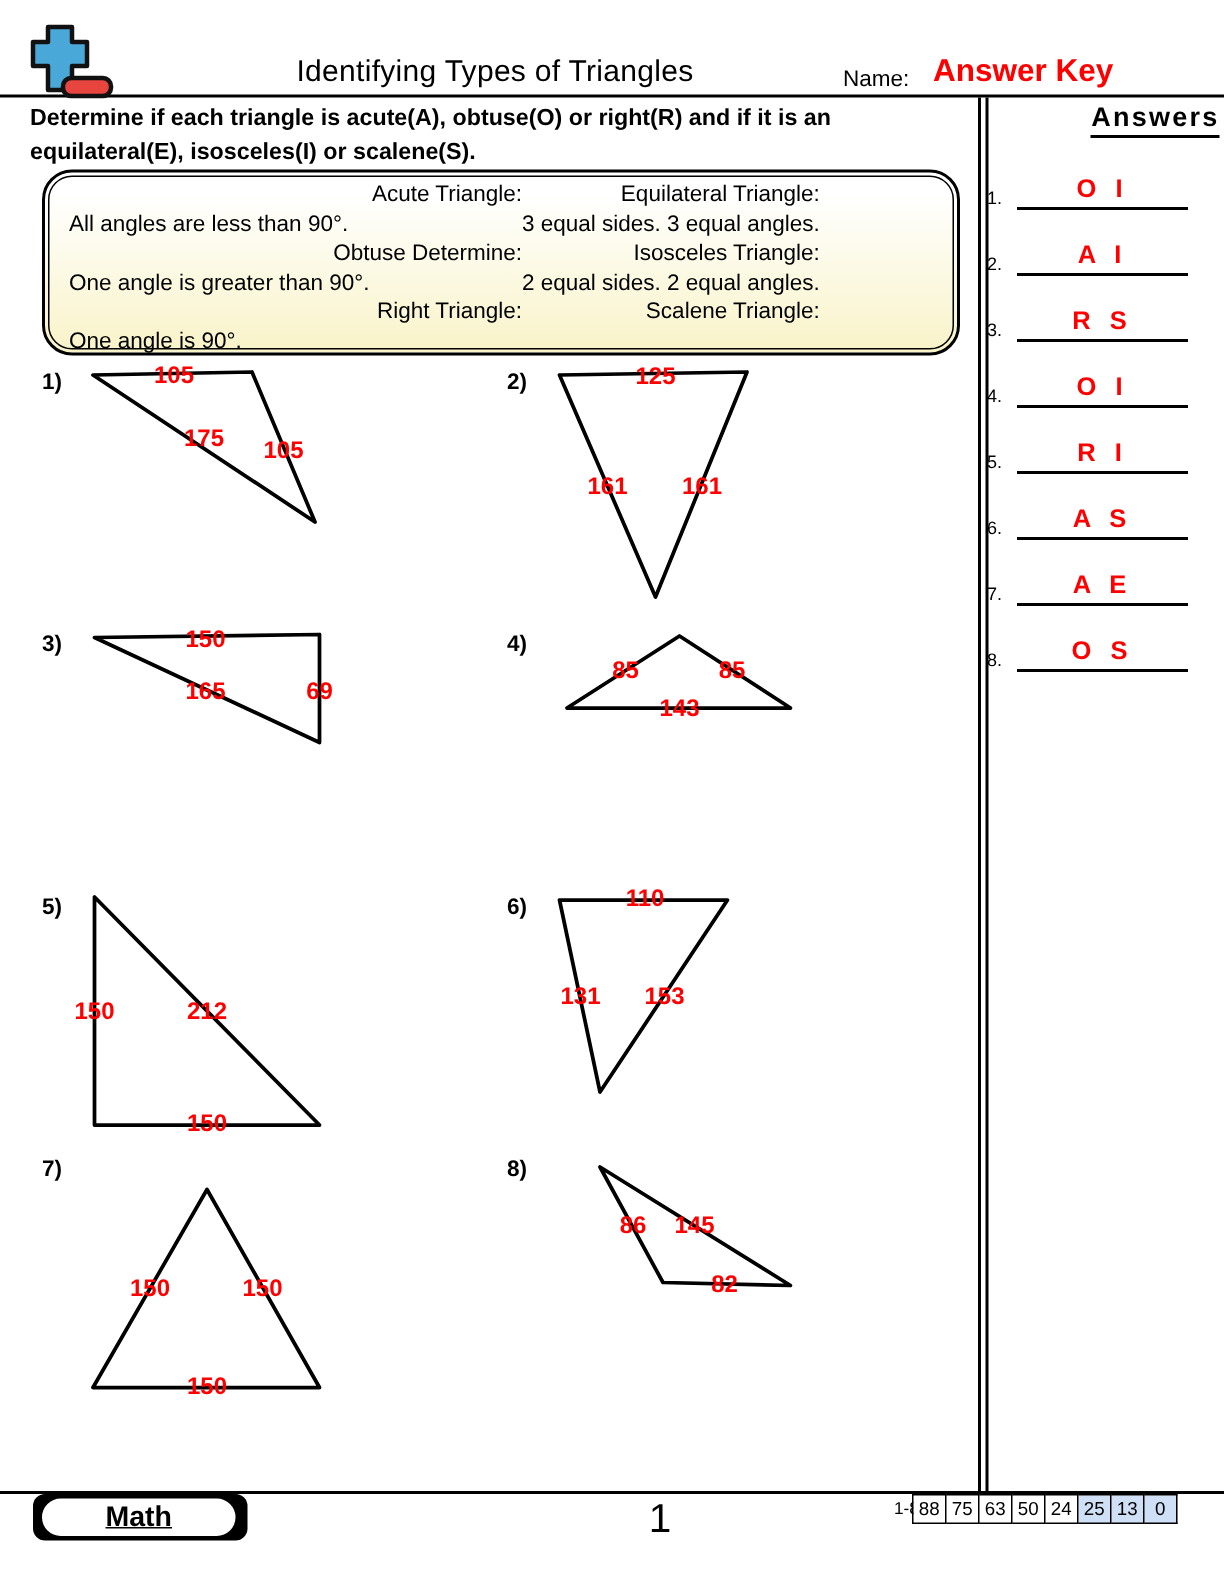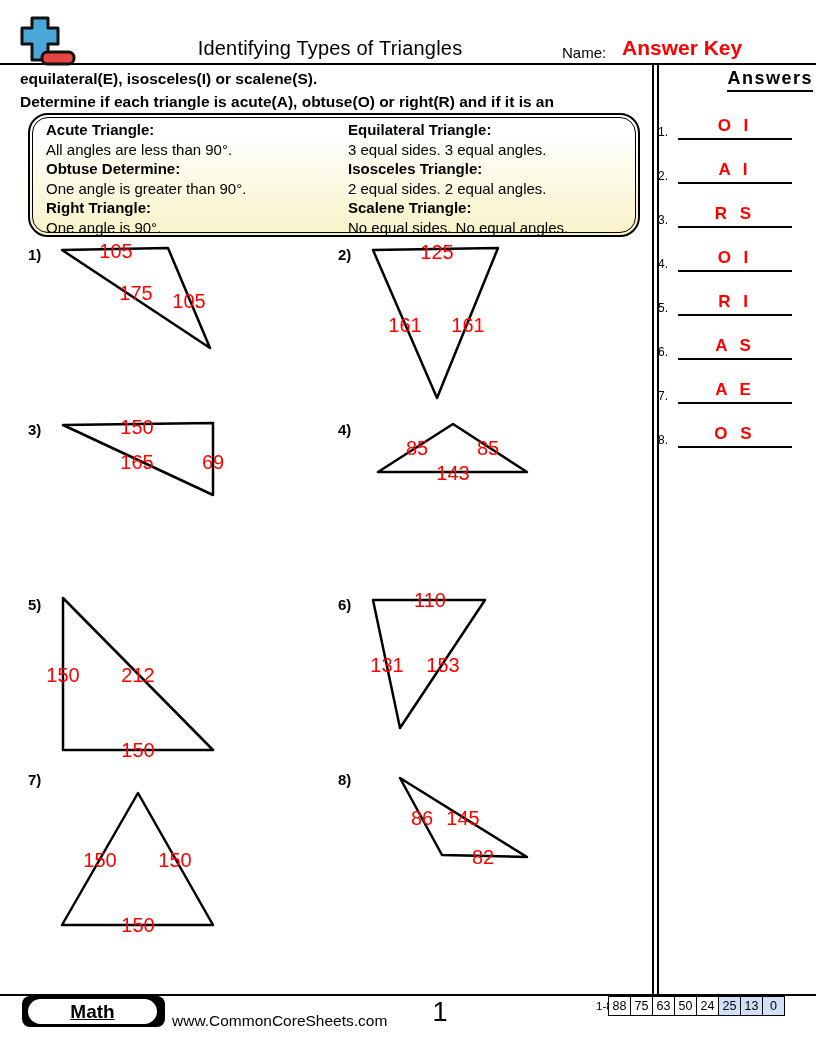--- a/index.html
+++ b/index.html
@@ -23,27 +23,27 @@
 
   
   .defbox{position:absolute;left:28px;top:113px;width:612px;height:124px;
           border:2px solid #000;border-radius:20px;box-sizing:border-box;
           background:linear-gradient(180deg,#ffffff 12%,#f9f3c8 100%);
           display:flex;padding:5px 0 0 16px;}
   .defbox::after{content:"";position:absolute;inset:2px;border:1.5px solid #000;
                  border-radius:16px;pointer-events:none;}
   .defcol{width:302px;font-size:15px;line-height:19.5px;}
   .defcol.right{width:auto;}
-  .defterm{font-weight:700;}
+  .defterm{font-weight:400;text-align:right;}
 
   
   .pnum{position:absolute;font-size:15px;font-weight:700;}
   .tri{position:absolute;}
   .tri polygon{fill:none;stroke:#000;stroke-width:2.5;stroke-linejoin:round;}
-  .angle{position:absolute;color:#ff0000;font-size:20px;font-weight:400;
+  .angle{position:absolute;color:#ff0000;font-size:16px;font-weight:700;
          transform:translate(-50%,-50%);white-space:nowrap;}
 
   
   .answers-heading{position:absolute;left:653px;top:68px;width:160px;text-align:right;}
   .answers-heading span{display:inline-block;font-size:18px;font-weight:700;letter-spacing:1.5px;
                         border-bottom:2px solid #000;padding-bottom:1px;}
   .ansrow{position:absolute;left:653px;width:163px;height:30px;}
   .ansrow .anum{position:absolute;left:5px;bottom:1px;font-size:12px;}
   .ansrow .aline{position:absolute;left:25px;width:114px;bottom:0;height:0;border-bottom:2px solid #000;}
   .ansrow .aval{position:absolute;left:25px;width:114px;bottom:4px;text-align:center;
@@ -72,40 +72,39 @@
     <path d="M12,2 L28,2 L28,12 L38,12 L38,28 L28,28 L28,44 L12,44 L12,28 L2,28 L2,12 L12,12 Z" fill="#4aa8d8" stroke="#111" stroke-width="3" stroke-linejoin="round"></path>
     <rect x="22" y="36" width="32" height="12" rx="5.5" fill="#e8453f" stroke="#111" stroke-width="3"></rect>
   </svg>
   <div class="title">Identifying Types of Triangles</div>
   <div class="name-label">Name:</div>
   <div class="answer-key">Answer Key</div>
   <div class="header-line"></div>
   <div class="v-divider"></div>
 
   <div class="instructions">
+    <div>Determine if each triangle is acute(A), obtuse(O) or right(R) and if it is an</div>
     <div>equilateral(E), isosceles(I) or scalene(S).</div>
-    <div>Determine if each triangle is acute(A), obtuse(O) or right(R) and if it is an</div>
   </div>
 
   <div class="defbox">
     <div class="defcol">
       <div class="defterm">Acute Triangle:</div>
       <div class="deftext">All angles are less than 90°.</div>
       <div class="defterm">Obtuse Determine:</div>
       <div class="deftext">One angle is greater than 90°.</div>
       <div class="defterm">Right Triangle:</div>
       <div class="deftext">One angle is 90°.</div>
     </div>
     <div class="defcol right">
       <div class="defterm">Equilateral Triangle:</div>
       <div class="deftext">3 equal sides. 3 equal angles.</div>
       <div class="defterm">Isosceles Triangle:</div>
       <div class="deftext">2 equal sides. 2 equal angles.</div>
       <div class="defterm">Scalene Triangle:</div>
-      <div class="deftext">No equal sides. No equal angles.</div>
     </div>
   </div>
 
   <span class="pnum" style="left:28px;top:246px">1)</span>
   <svg class="tri" style="left:55px;top:240px" width="165" height="115">
     <polygon points="7,10 113,8 155,108"></polygon>
   </svg>
   <span class="angle" style="left:116px;top:251px">105</span>
   <span class="angle" style="left:136px;top:293px">175</span>
   <span class="angle" style="left:189px;top:301px">105</span>
@@ -208,21 +207,20 @@
   <div class="ansrow" style="top:418px">
     <span class="anum">8.</span>
     <span class="aval">O S</span>
     <span class="aline"></span>
   </div>
 
   <div class="footer-line"></div>
   <div class="math-badge">
     <div class="pill">Math</div>
   </div>
-  <div class="site-url">www.CommonCoreSheets.com</div>
   <div class="page-num">1</div>
   <div class="score-range">1-8</div>
   <table class="score-table">
     <tbody>
       <tr>
         <td>88</td>
         <td>75</td>
         <td>63</td>
         <td>50</td>
         <td>24</td>

